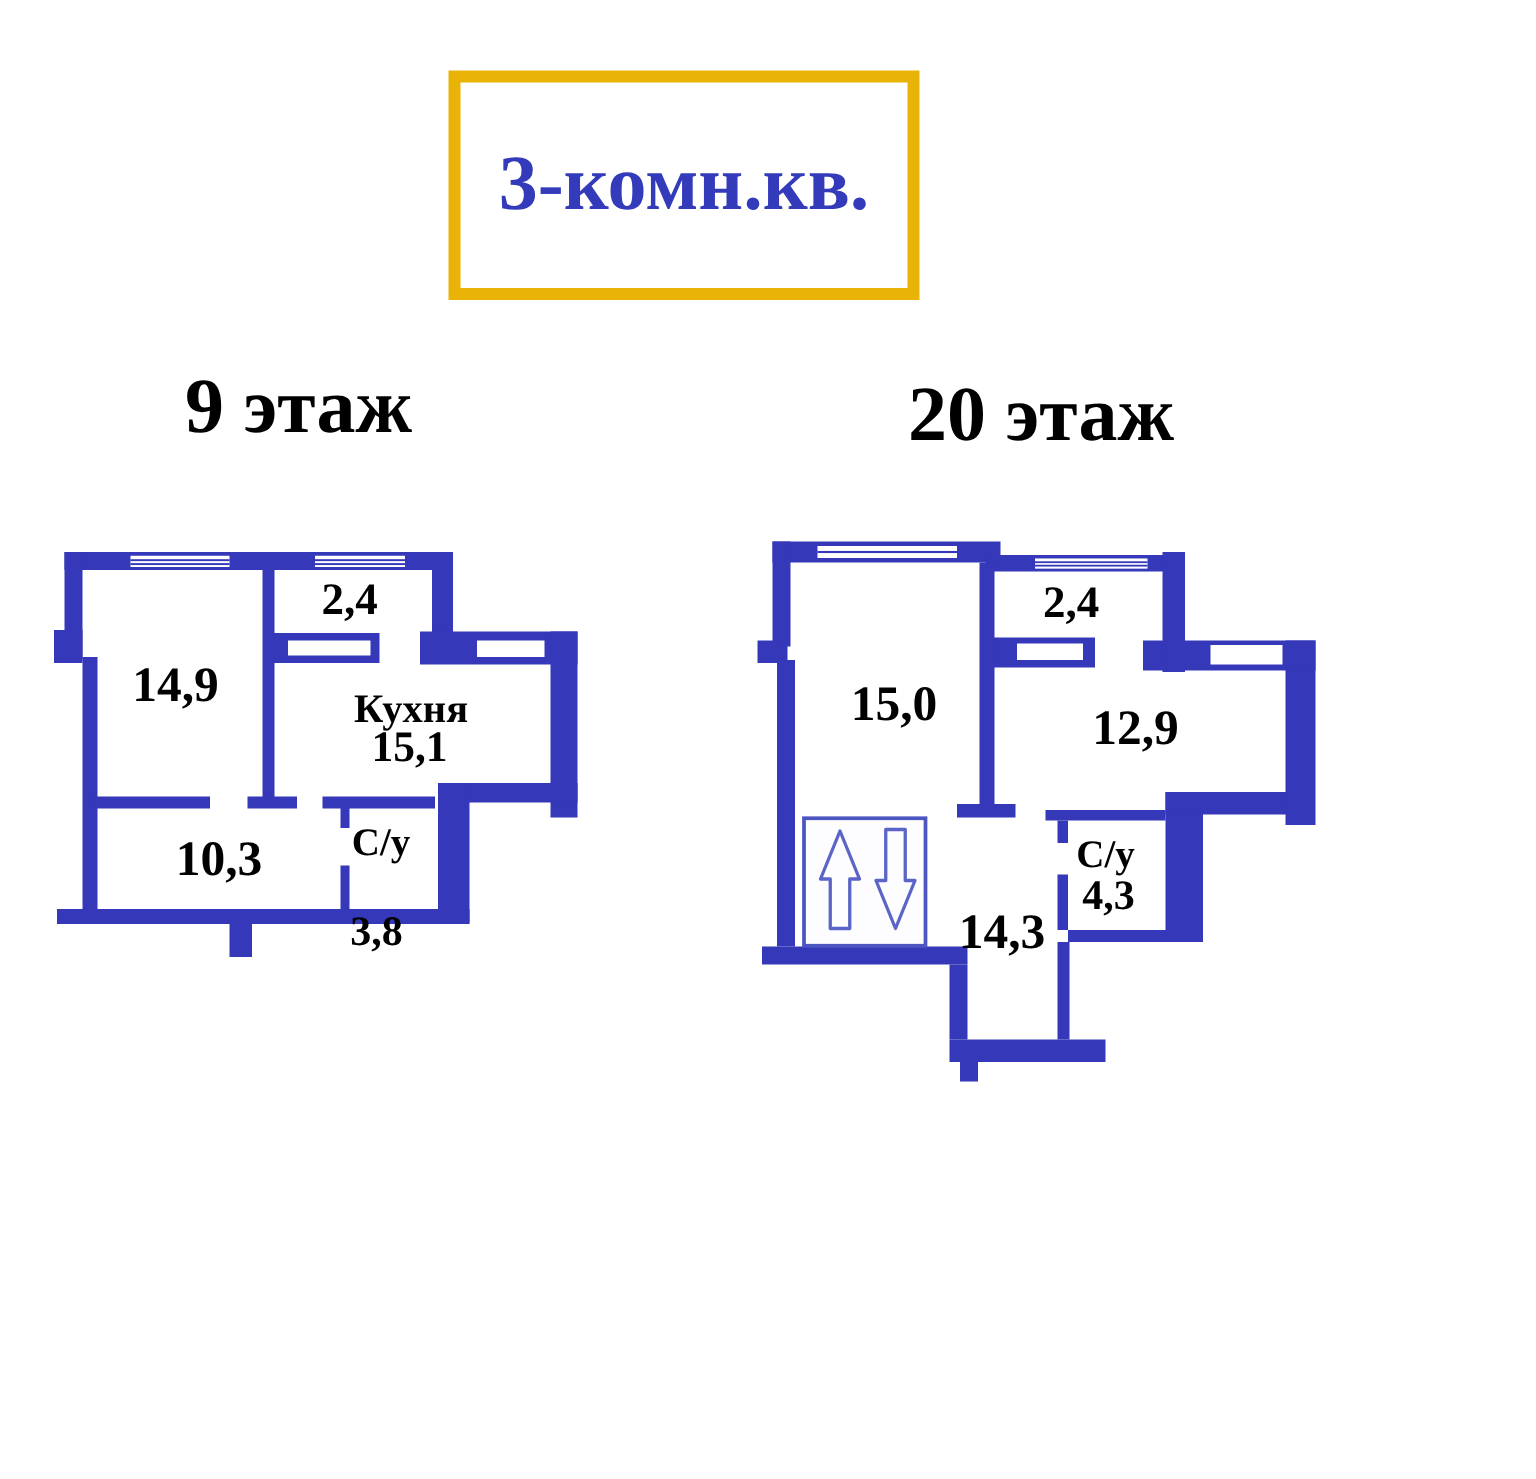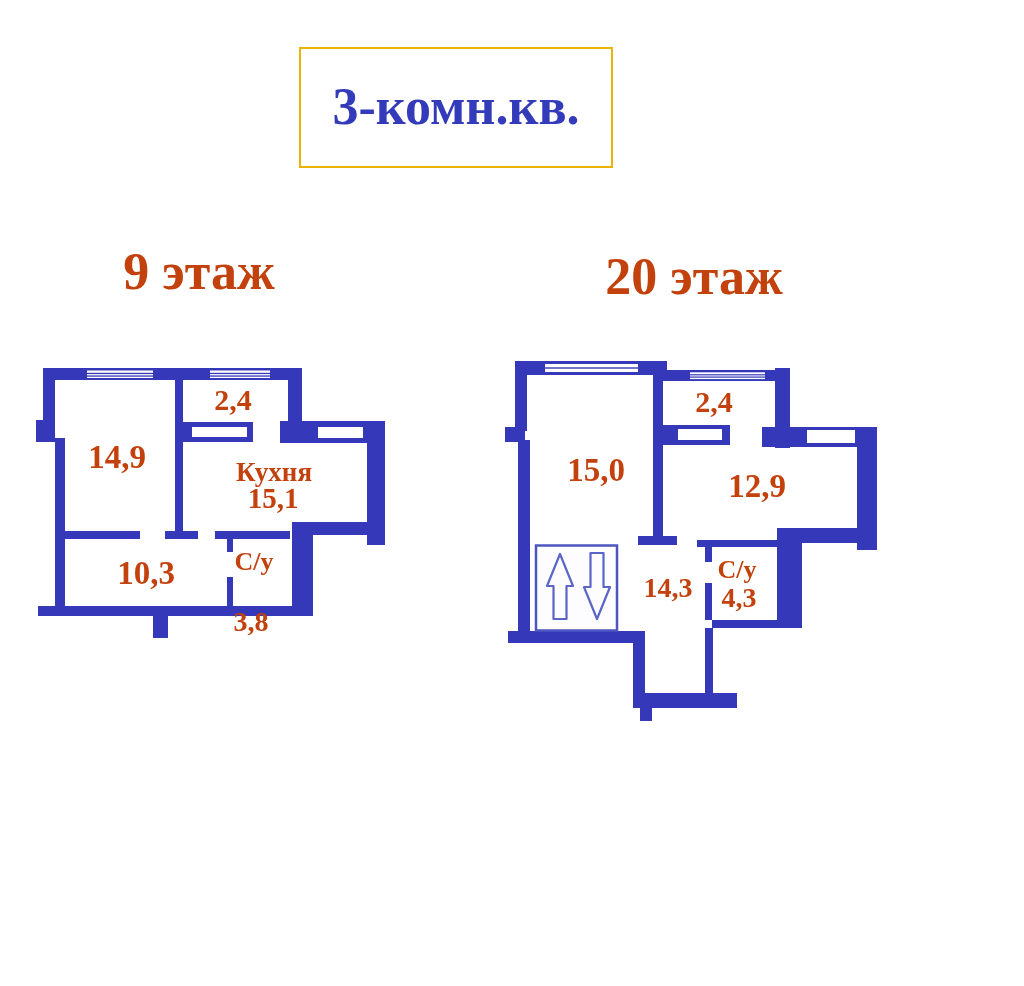--- a/index.html
+++ b/index.html
@@ -7,31 +7,31 @@
     position:relative;
     width:1024px;height:986px;
     background:#ffffff;
     font-family:"Liberation Serif","DejaVu Serif",serif;
     overflow:hidden;
   }
   #plan-svg{position:absolute;left:0;top:0;}
   .lbl{
     position:absolute;
     transform:translateX(-50%);
-    color:#c2410c;
+    color:#000000;
     font-weight:bold;
     white-space:nowrap;
     line-height:1;
   }
   #title-box{
     position:absolute;
     left:299px;top:47px;
-    width:314px;height:121px;
+    width:314px;height:153px;
     box-sizing:border-box;
-    border:2px solid #eab308;
+    border:8px solid #eab308;
     display:flex;flex-direction:row;
     align-items:center;justify-content:center;
     color:#333bba;font-weight:bold;
     text-align:center;
   }
   #title-box .t-line{font-size:52px;line-height:1.32;}
   .floor-label{font-size:52px;}
 </style>
 </head>
 <body>
@@ -129,17 +129,17 @@
   <div class="lbl" style="left:233px;top:385px;font-size:30px;">2,4</div>
   <div class="lbl" style="left:274px;top:459px;font-size:27px;">Кухня</div>
   <div class="lbl" style="left:273px;top:484px;font-size:29px;">15,1</div>
   <div class="lbl" style="left:146px;top:557px;font-size:33px;">10,3</div>
   <div class="lbl" style="left:254px;top:549px;font-size:26px;">С/у</div>
   <div class="lbl" style="left:251px;top:576px;font-size:28px;margin-top:32px;">3,8</div>
 
   <div class="lbl" style="left:596px;top:443px;font-size:33px;margin-top:11px;">15,0</div>
   <div class="lbl" style="left:714px;top:387px;font-size:30px;">2,4</div>
   <div class="lbl" style="left:757px;top:470px;font-size:33px;">12,9</div>
-  <div class="lbl" style="left:668px;top:574px;font-size:28px;">14,3</div>
+  <div class="lbl" style="left:668px;top:606px;font-size:33px;">14,3</div>
   <div class="lbl" style="left:737px;top:557px;font-size:26px;">С/у</div>
   <div class="lbl" style="left:739px;top:584px;font-size:28px;">4,3</div>
 
 </div>
 
 </body></html>

